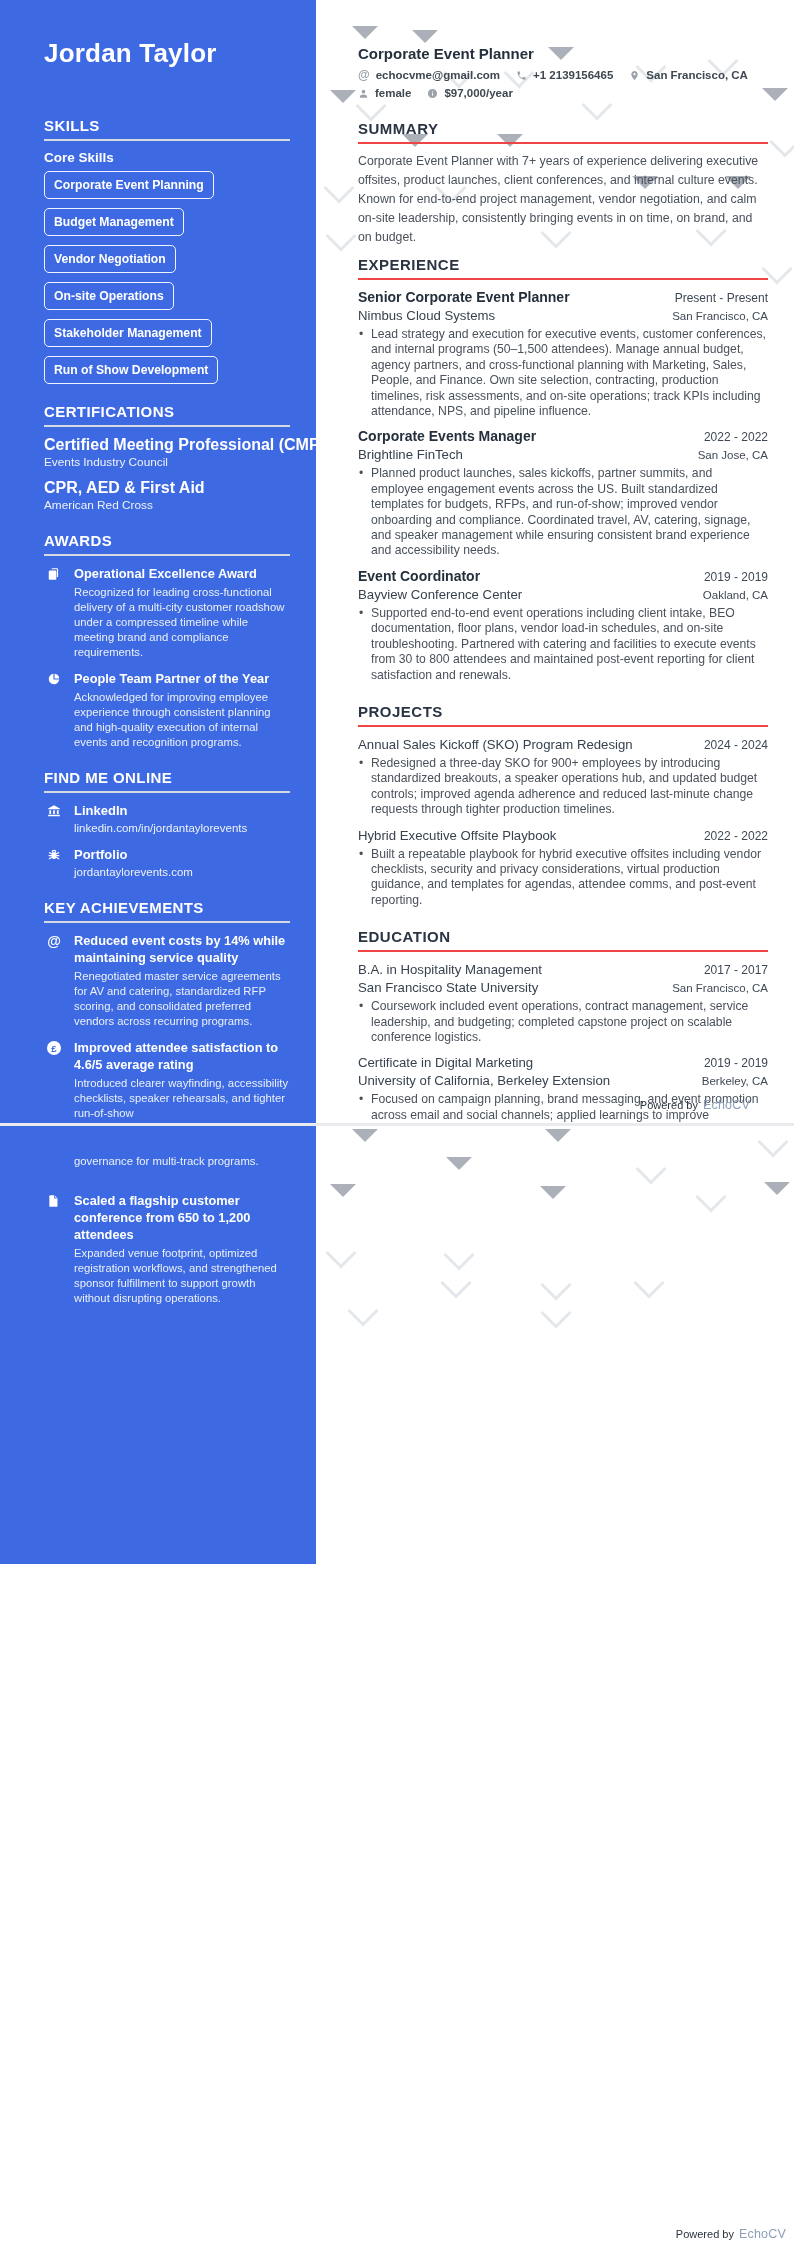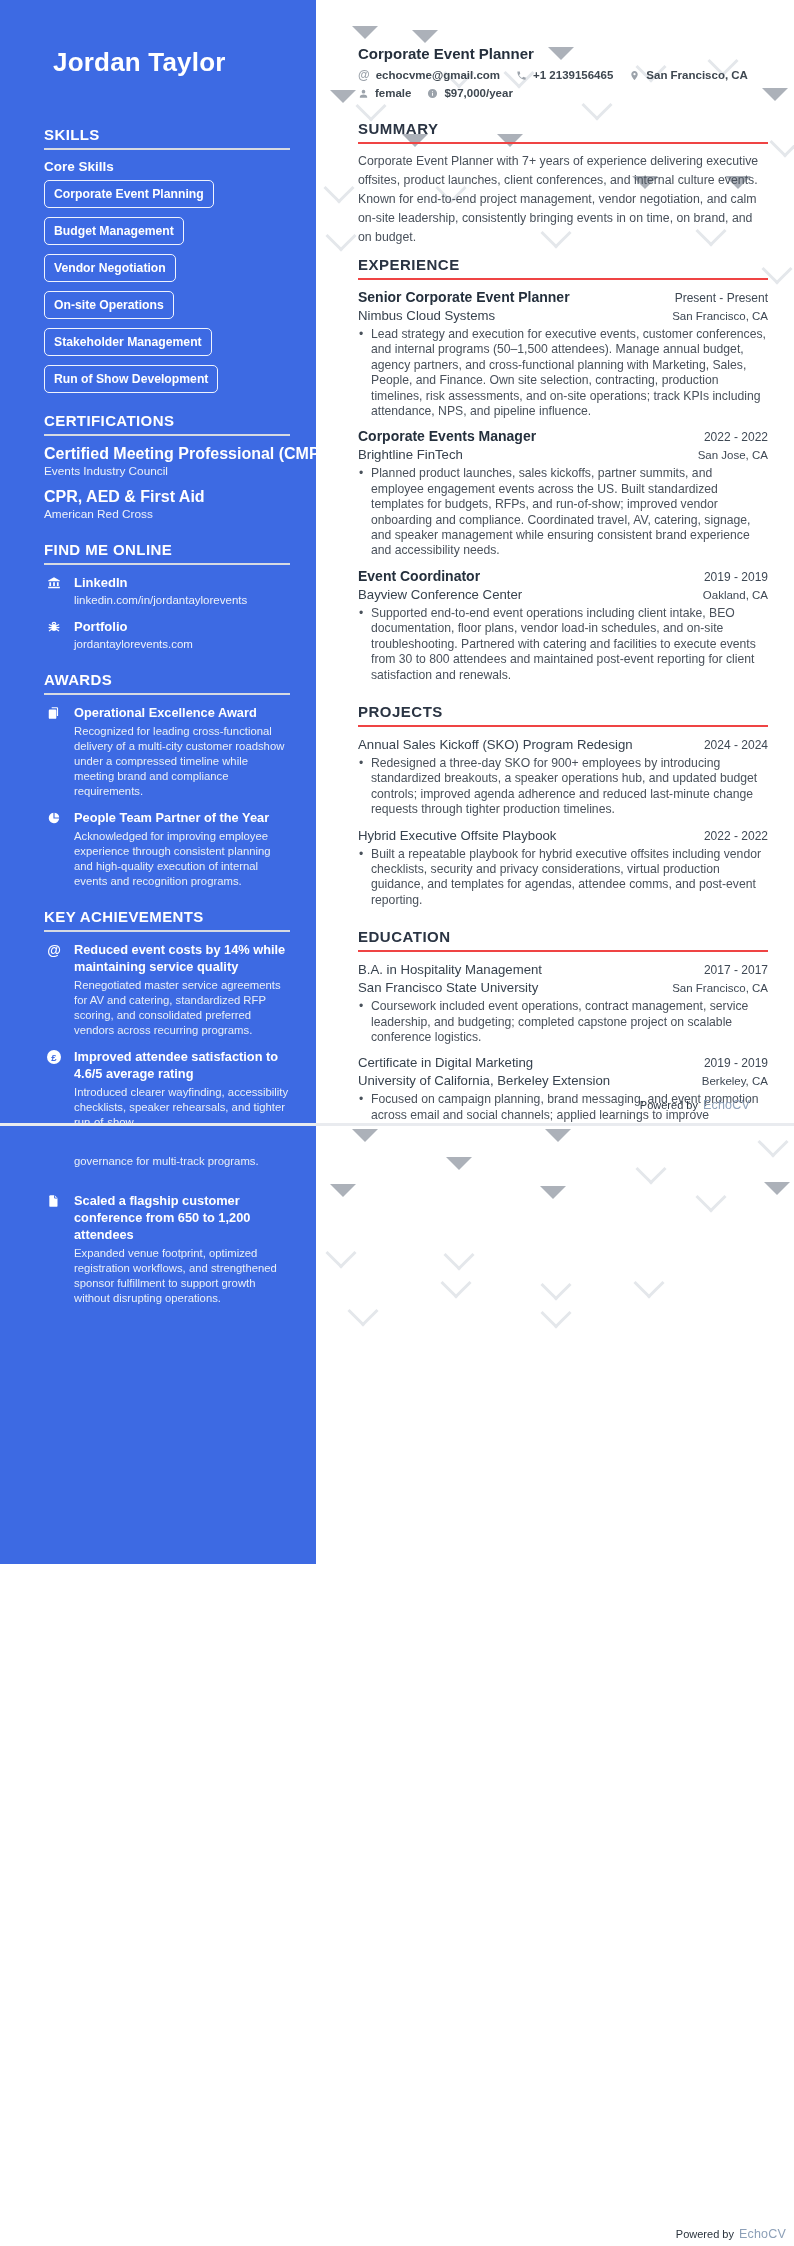--- a/index.html
+++ b/index.html
@@ -12,21 +12,21 @@
   
   .watermarks{position:absolute;inset:0;z-index:1;}
   .wm{position:absolute;}
   .wm-tri{width:0;height:0;border-left:13px solid transparent;border-right:13px solid transparent;border-top:13px solid #acb1b9;}
   .wm-chev{width:19px;height:19px;border-right:3px solid #e4e7eb;border-bottom:3px solid #e4e7eb;transform:rotate(45deg);}
 
   
   .sidebar{position:absolute;left:0;top:0;width:316px;background:#3D6AE3;color:#fff;box-sizing:border-box;padding:38px 26px 0 44px;z-index:2;}
   .sidebar.sb1{height:1123px;}
   .sidebar.sb2{height:438px;padding-top:28px;}
-  .cand-name{font-size:26px;font-weight:700;line-height:30px;margin:9px;letter-spacing:.2px;}
+  .cand-name{font-size:26px;font-weight:700;line-height:30px;margin:0;letter-spacing:.2px;}
   .sb-section{margin-top:20px;}
   .sb-section.first{margin-top:50px;}
   .sb-h{font-size:15px;font-weight:600;letter-spacing:.4px;line-height:15px;margin:0;padding-bottom:6px;border-bottom:2px solid #d6dae2;color:#fff;}
   .sb-body{margin-top:9px;}
   .sb-sub{font-size:13.5px;font-weight:600;line-height:16px;margin:0 0 5px 0;}
   .chip-row{margin-bottom:9px;}
   .chip{display:inline-block;border:1px solid rgba(255,255,255,.92);border-radius:5px;padding:6px 9px;font-size:12.2px;font-weight:600;line-height:14px;}
   .cert-item{margin-bottom:9px;}
   .cert-title{font-size:16px;font-weight:600;line-height:17px;white-space:nowrap;}
   .cert-org{font-size:11.8px;line-height:15px;margin-top:2px;color:#eef2f9;}
@@ -128,20 +128,49 @@
             <div class="cert-org">Events Industry Council</div>
           </div>
           <div class="cert-item">
             <div class="cert-title">CPR, AED &amp; First Aid</div>
             <div class="cert-org">American Red Cross</div>
           </div>
         </div>
       </section>
 
       <section class="sb-section">
+        <h2 class="sb-h">AWARDS</h2>
+        <div class="sb-body">
+          <div class="sb-item">
+            <span class="sb-ico">
+              <svg width="14" height="14" viewBox="0 0 24 24" fill="#fff">
+                  <path d="M8 2h9a2 2 0 0 1 2 2v13h-2V4H8V2zm-3 4h9a2 2 0 0 1 2 2v12a2 2 0 0 1-2 2H5a2 2 0 0 1-2-2V8a2 2 0 0 1 2-2z"></path>
+                </svg>
+            </span>
+            <div class="sb-it-main">
+              <div class="sb-it-title">Operational Excellence Award</div>
+              <div class="sb-it-desc">Recognized for leading cross-functional delivery of a multi-city customer roadshow under a compressed timeline while meeting brand and compliance requirements.</div>
+            </div>
+          </div>
+          <div class="sb-item">
+            <span class="sb-ico">
+              <svg width="14" height="14" viewBox="0 0 24 24" fill="#fff">
+                  <path d="M11 3.05A9 9 0 1 0 20.95 13H11V3.05z"></path>
+                  <path d="M13 3.05V11h7.95A9 9 0 0 0 13 3.05z"></path>
+                </svg>
+            </span>
+            <div class="sb-it-main">
+              <div class="sb-it-title">People Team Partner of the Year</div>
+              <div class="sb-it-desc">Acknowledged for improving employee experience through consistent planning and high-quality execution of internal events and recognition programs.</div>
+            </div>
+          </div>
+        </div>
+      </section>
+
+      <section class="sb-section">
         <h2 class="sb-h">FIND ME ONLINE</h2>
         <div class="sb-body">
           <div class="sb-item">
             <span class="sb-ico">
               <svg width="14" height="14" viewBox="0 0 24 24" fill="#fff">
                   <path d="M12 2L2 7.5V9h20V7.5L12 2zM4 10.5v6.5h3v-6.5H4zm6.5 0v6.5h3v-6.5h-3zm6.5 0v6.5h3v-6.5h-3zM2 18.5h20V21H2v-2.5z"></path>
                 </svg>
             </span>
             <div class="sb-it-main">
               <div class="link-label">LinkedIn</div>
@@ -152,49 +181,20 @@
             <span class="sb-ico">
               <svg width="14" height="14" viewBox="0 0 24 24" fill="none" stroke="#fff" stroke-width="2" stroke-linecap="round">
                   <path d="M9 7a3 3 0 0 1 6 0"></path>
                   <rect x="8" y="7" width="8" height="12" rx="4" fill="#fff" stroke="none"></rect>
                   <path d="M8 10L4 8M8 13H3.5M8 16l-4 2.5M16 10l4-2M16 13h4.5M16 16l4 2.5"></path>
                 </svg>
             </span>
             <div class="sb-it-main">
               <div class="link-label">Portfolio</div>
               <div class="link-url">jordantaylorevents.com</div>
-            </div>
-          </div>
-        </div>
-      </section>
-
-      <section class="sb-section">
-        <h2 class="sb-h">AWARDS</h2>
-        <div class="sb-body">
-          <div class="sb-item">
-            <span class="sb-ico">
-              <svg width="14" height="14" viewBox="0 0 24 24" fill="#fff">
-                  <path d="M8 2h9a2 2 0 0 1 2 2v13h-2V4H8V2zm-3 4h9a2 2 0 0 1 2 2v12a2 2 0 0 1-2 2H5a2 2 0 0 1-2-2V8a2 2 0 0 1 2-2z"></path>
-                </svg>
-            </span>
-            <div class="sb-it-main">
-              <div class="sb-it-title">Operational Excellence Award</div>
-              <div class="sb-it-desc">Recognized for leading cross-functional delivery of a multi-city customer roadshow under a compressed timeline while meeting brand and compliance requirements.</div>
-            </div>
-          </div>
-          <div class="sb-item">
-            <span class="sb-ico">
-              <svg width="14" height="14" viewBox="0 0 24 24" fill="#fff">
-                  <path d="M11 3.05A9 9 0 1 0 20.95 13H11V3.05z"></path>
-                  <path d="M13 3.05V11h7.95A9 9 0 0 0 13 3.05z"></path>
-                </svg>
-            </span>
-            <div class="sb-it-main">
-              <div class="sb-it-title">People Team Partner of the Year</div>
-              <div class="sb-it-desc">Acknowledged for improving employee experience through consistent planning and high-quality execution of internal events and recognition programs.</div>
             </div>
           </div>
         </div>
       </section>
 
       <section class="sb-section">
         <h2 class="sb-h">KEY ACHIEVEMENTS</h2>
         <div class="sb-body">
           <div class="sb-item">
             <span class="sb-ico at-glyph">@</span>

